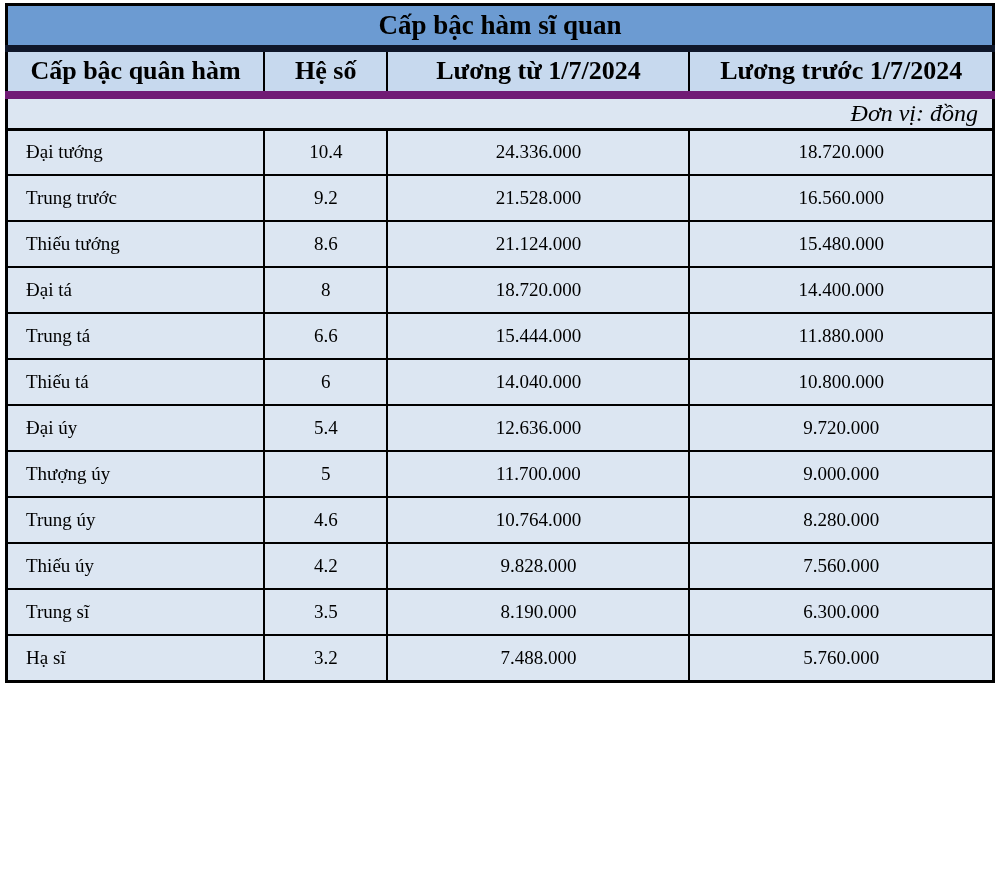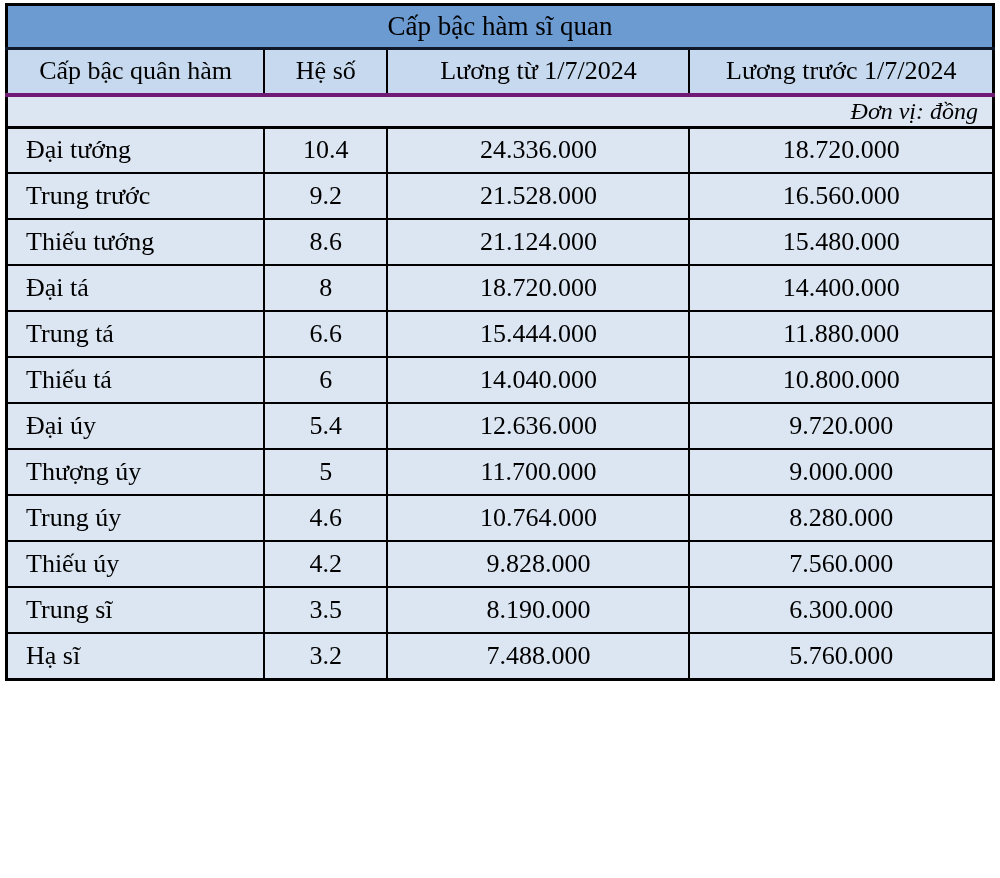--- a/index.html
+++ b/index.html
@@ -32,48 +32,48 @@
   
   col.c-rank   { width: 26.1%; }
   col.c-coef   { width: 12.5%; }
   col.c-from   { width: 30.6%; }
   col.c-before { width: 30.8%; }
 
   tr.title-row th {
     background: var(--title-bg, #6C9BD2);
     height: 44px;
     font-size: 27px;
-    font-weight: normal;
+    font-weight: bold;
     text-align: center;
     vertical-align: middle;
-    border-bottom: 3px solid #0f172a;
+    border-bottom: 7px solid #0f172a;
   }
   tr.header-row th {
     background: var(--header-bg, #C7D9EE);
     height: 46px;
     font-size: 26px;
-    font-weight: normal;
+    font-weight: bold;
     text-align: center;
     vertical-align: middle;
-    border-bottom: 4px solid #701a75;
+    border-bottom: 8px solid #701a75;
   }
   tr.unit-row td {
     background: var(--row-bg, #DCE6F2);
     height: 27px;
     font-size: 24px;
     font-style: italic;
     text-align: right;
     padding-right: 14px;
     vertical-align: middle;
     border-bottom: 3px solid #000000;
   }
   tr.data-row td {
     background: var(--row-bg, #DCE6F2);
     height: 46px;
-    font-size: 26px;
+    font-size: 19px;
     vertical-align: middle;
   }
   td.cell-rank {
     text-align: left;
     padding-left: 18px;
   }
   td.cell-num {
     text-align: center;
   }
 </style>

